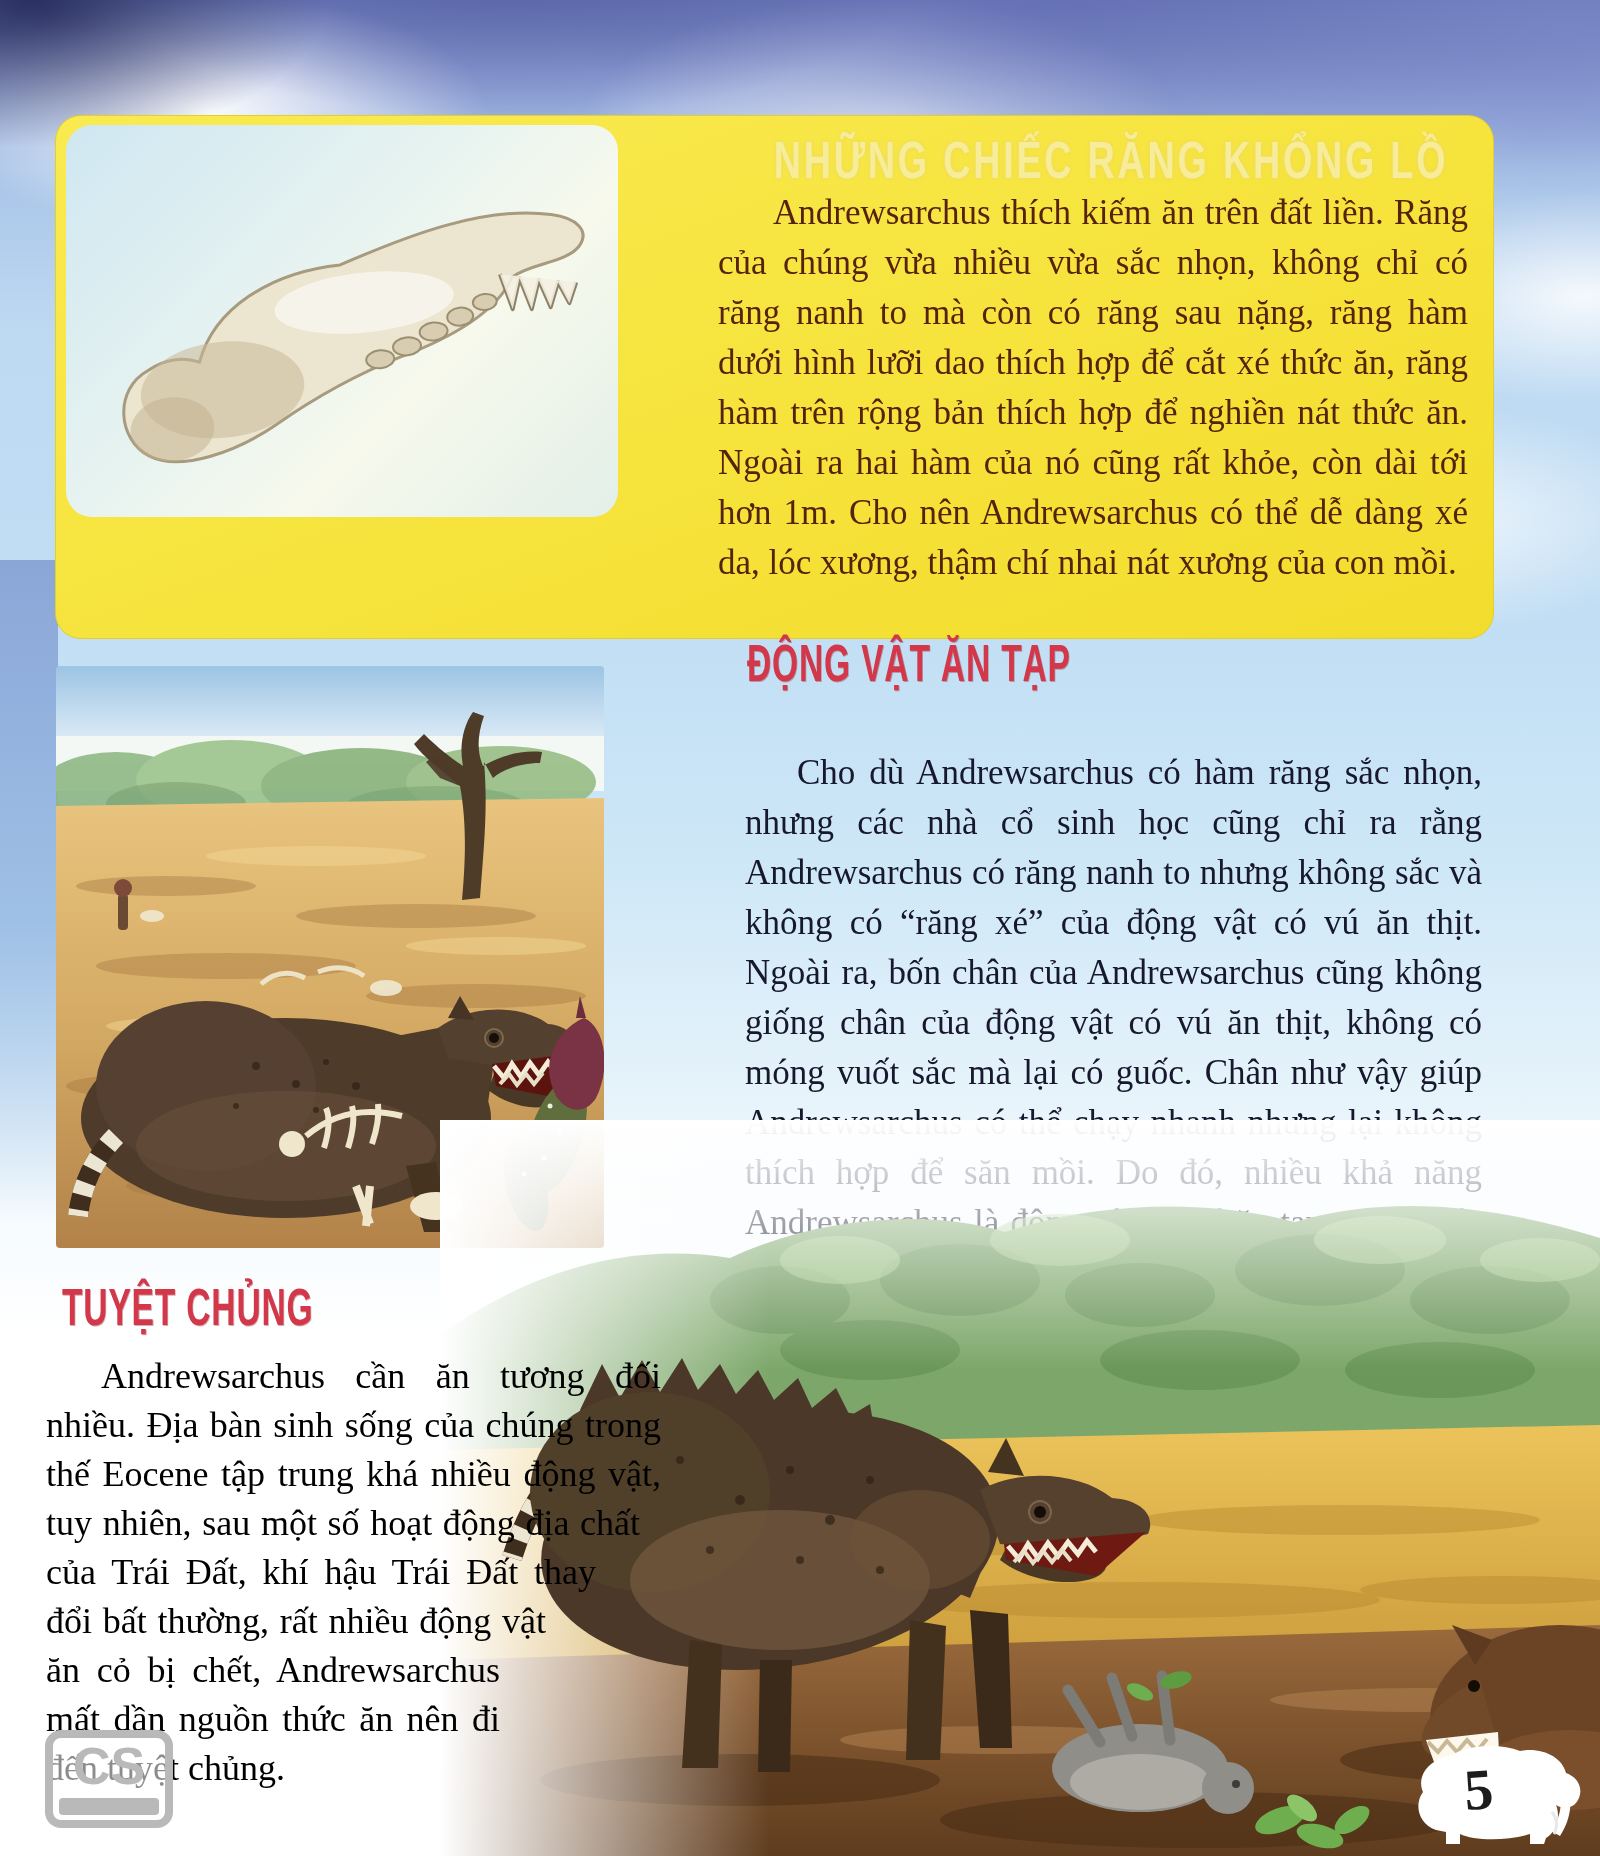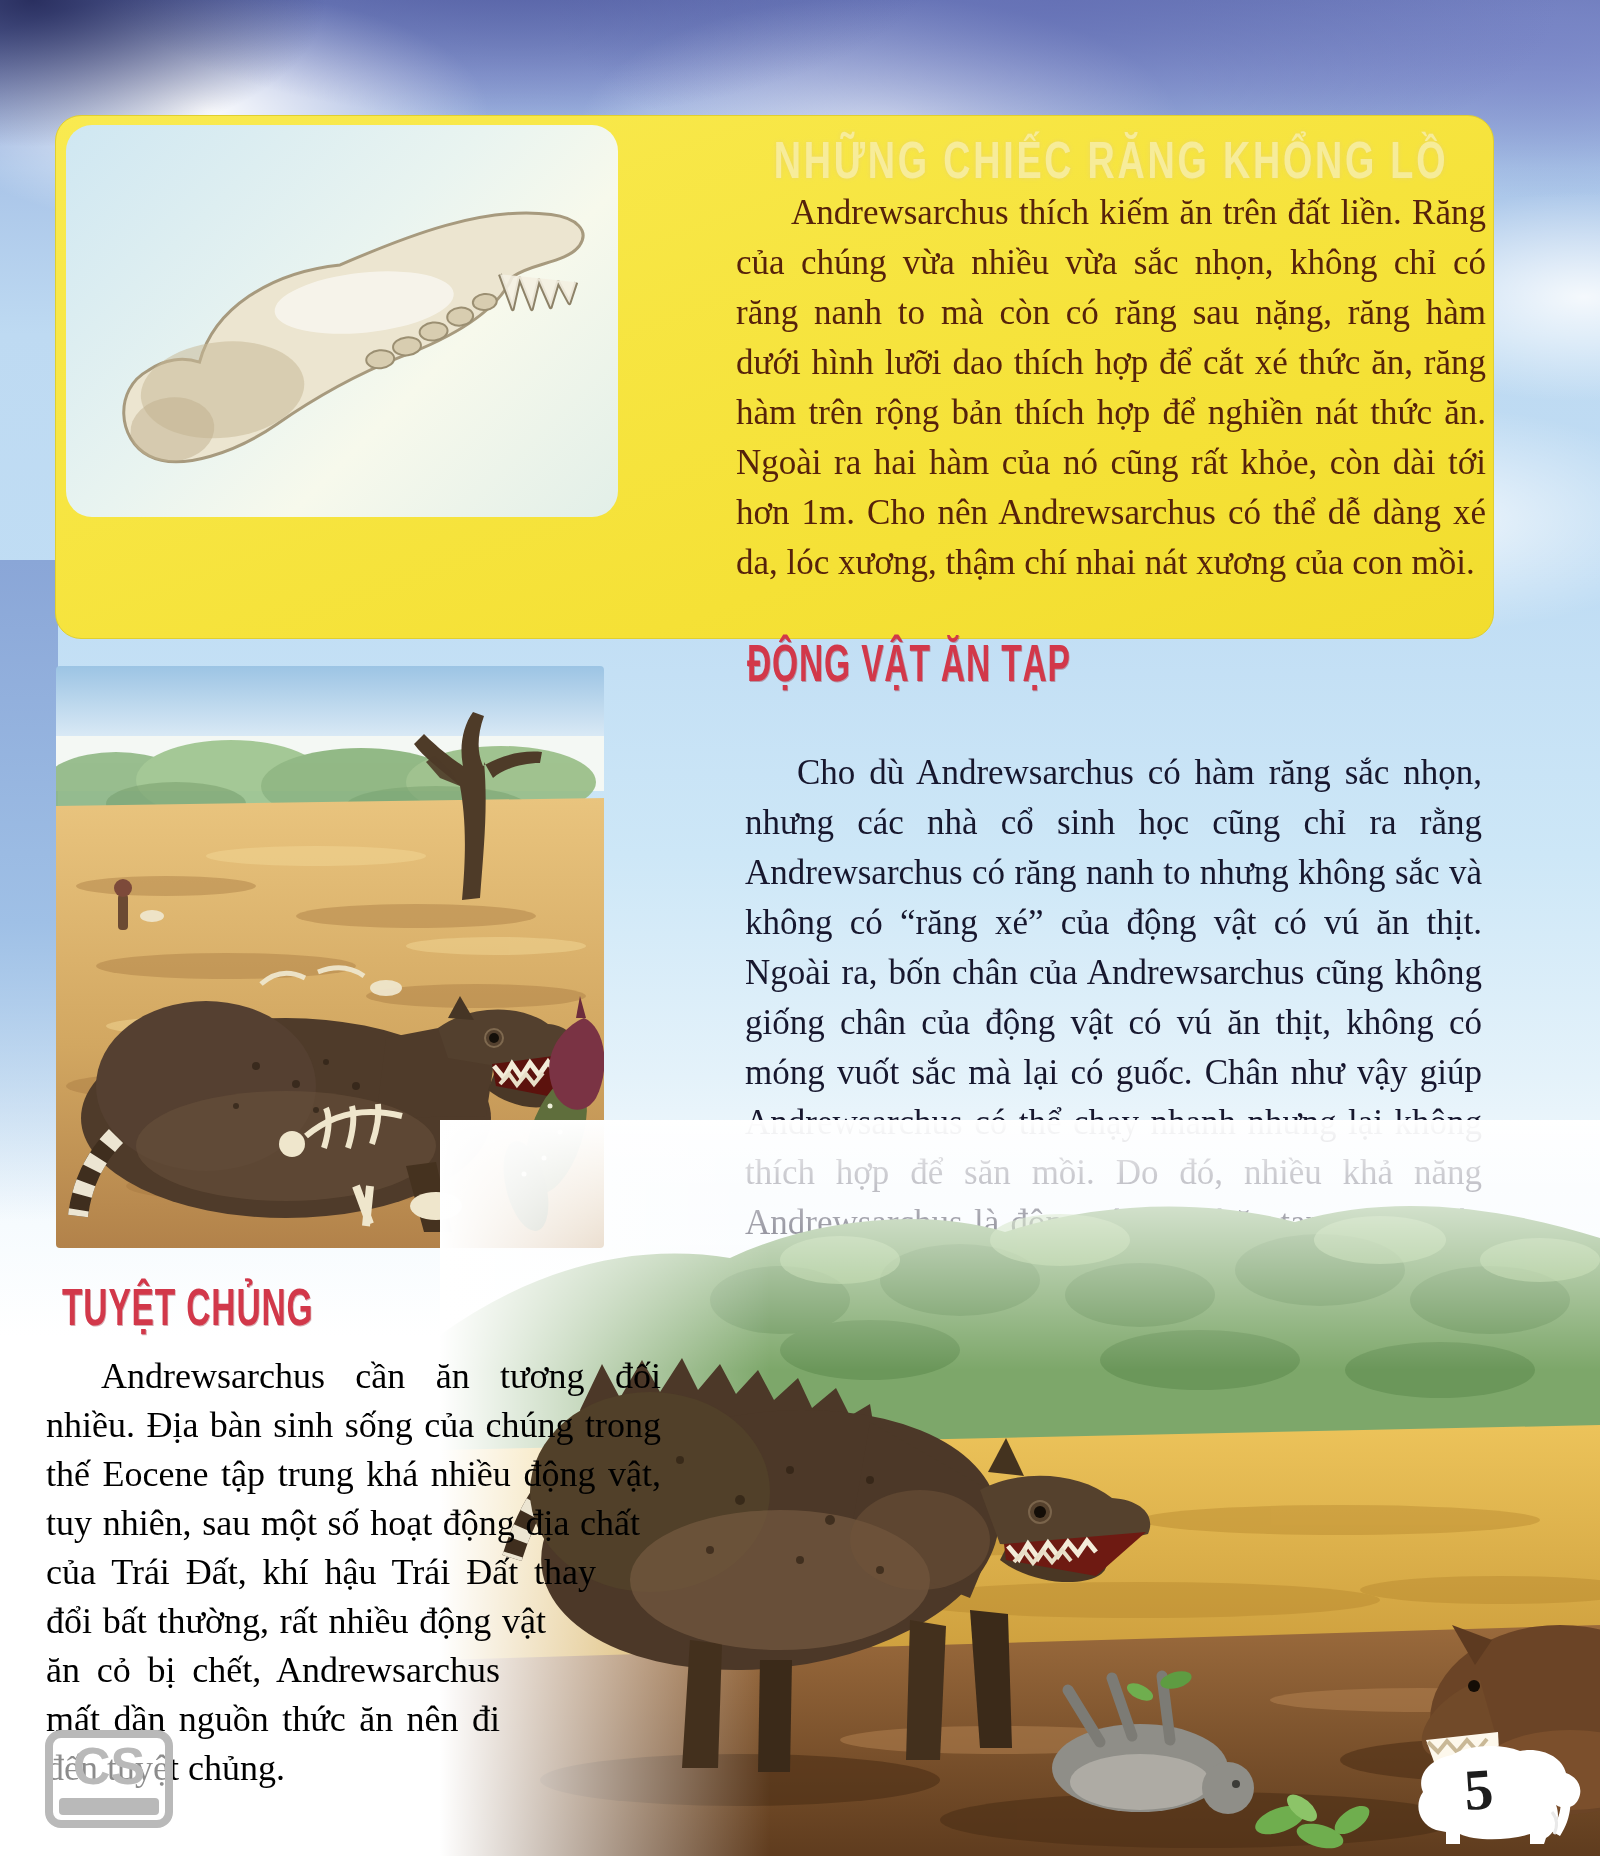--- a/index.html
+++ b/index.html
@@ -31,21 +31,21 @@
     border:1px solid #e0cf2f;border-radius:26px;}
   .intro-title{position:absolute;left:660px;top:16px;width:790px;text-align:center;
     font-family:"Liberation Sans", sans-serif;font-weight:bold;font-size:41px;
     letter-spacing:3px;color:#f7eda4;opacity:.9;
     transform:scale(.92,1.25);transform-origin:center top;
     text-shadow:0 0 5px rgba(235,214,105,.9);white-space:nowrap;}
   .skull-photo{position:absolute;left:10px;top:9px;width:552px;height:392px;margin:0;
     border-radius:26px;overflow:hidden;
     background:linear-gradient(135deg,#cfe7f2 0%,#e9f4f0 45%,#f7f9ec 65%,#e2efe8 100%);}
   .skull-photo svg{position:absolute;inset:0;}
-  .intro-body{position:absolute;left:680px;top:72px;width:750px;margin:0;
+  .intro-body{position:absolute;left:662px;top:72px;width:750px;margin:0;
     font-size:35px;line-height:50px;text-align:justify;text-indent:55px;
     color:#56220b;}
 
   
   .red-heading{display:inline-block;font-family:"Liberation Sans", sans-serif;
     font-weight:bold;font-size:42px;letter-spacing:1px;color:#d2384a;
     transform:scale(.8,1.22);transform-origin:left center;white-space:nowrap;
     text-shadow:1px 1px 0 rgba(140,20,35,.35);margin:0;}
 
   

